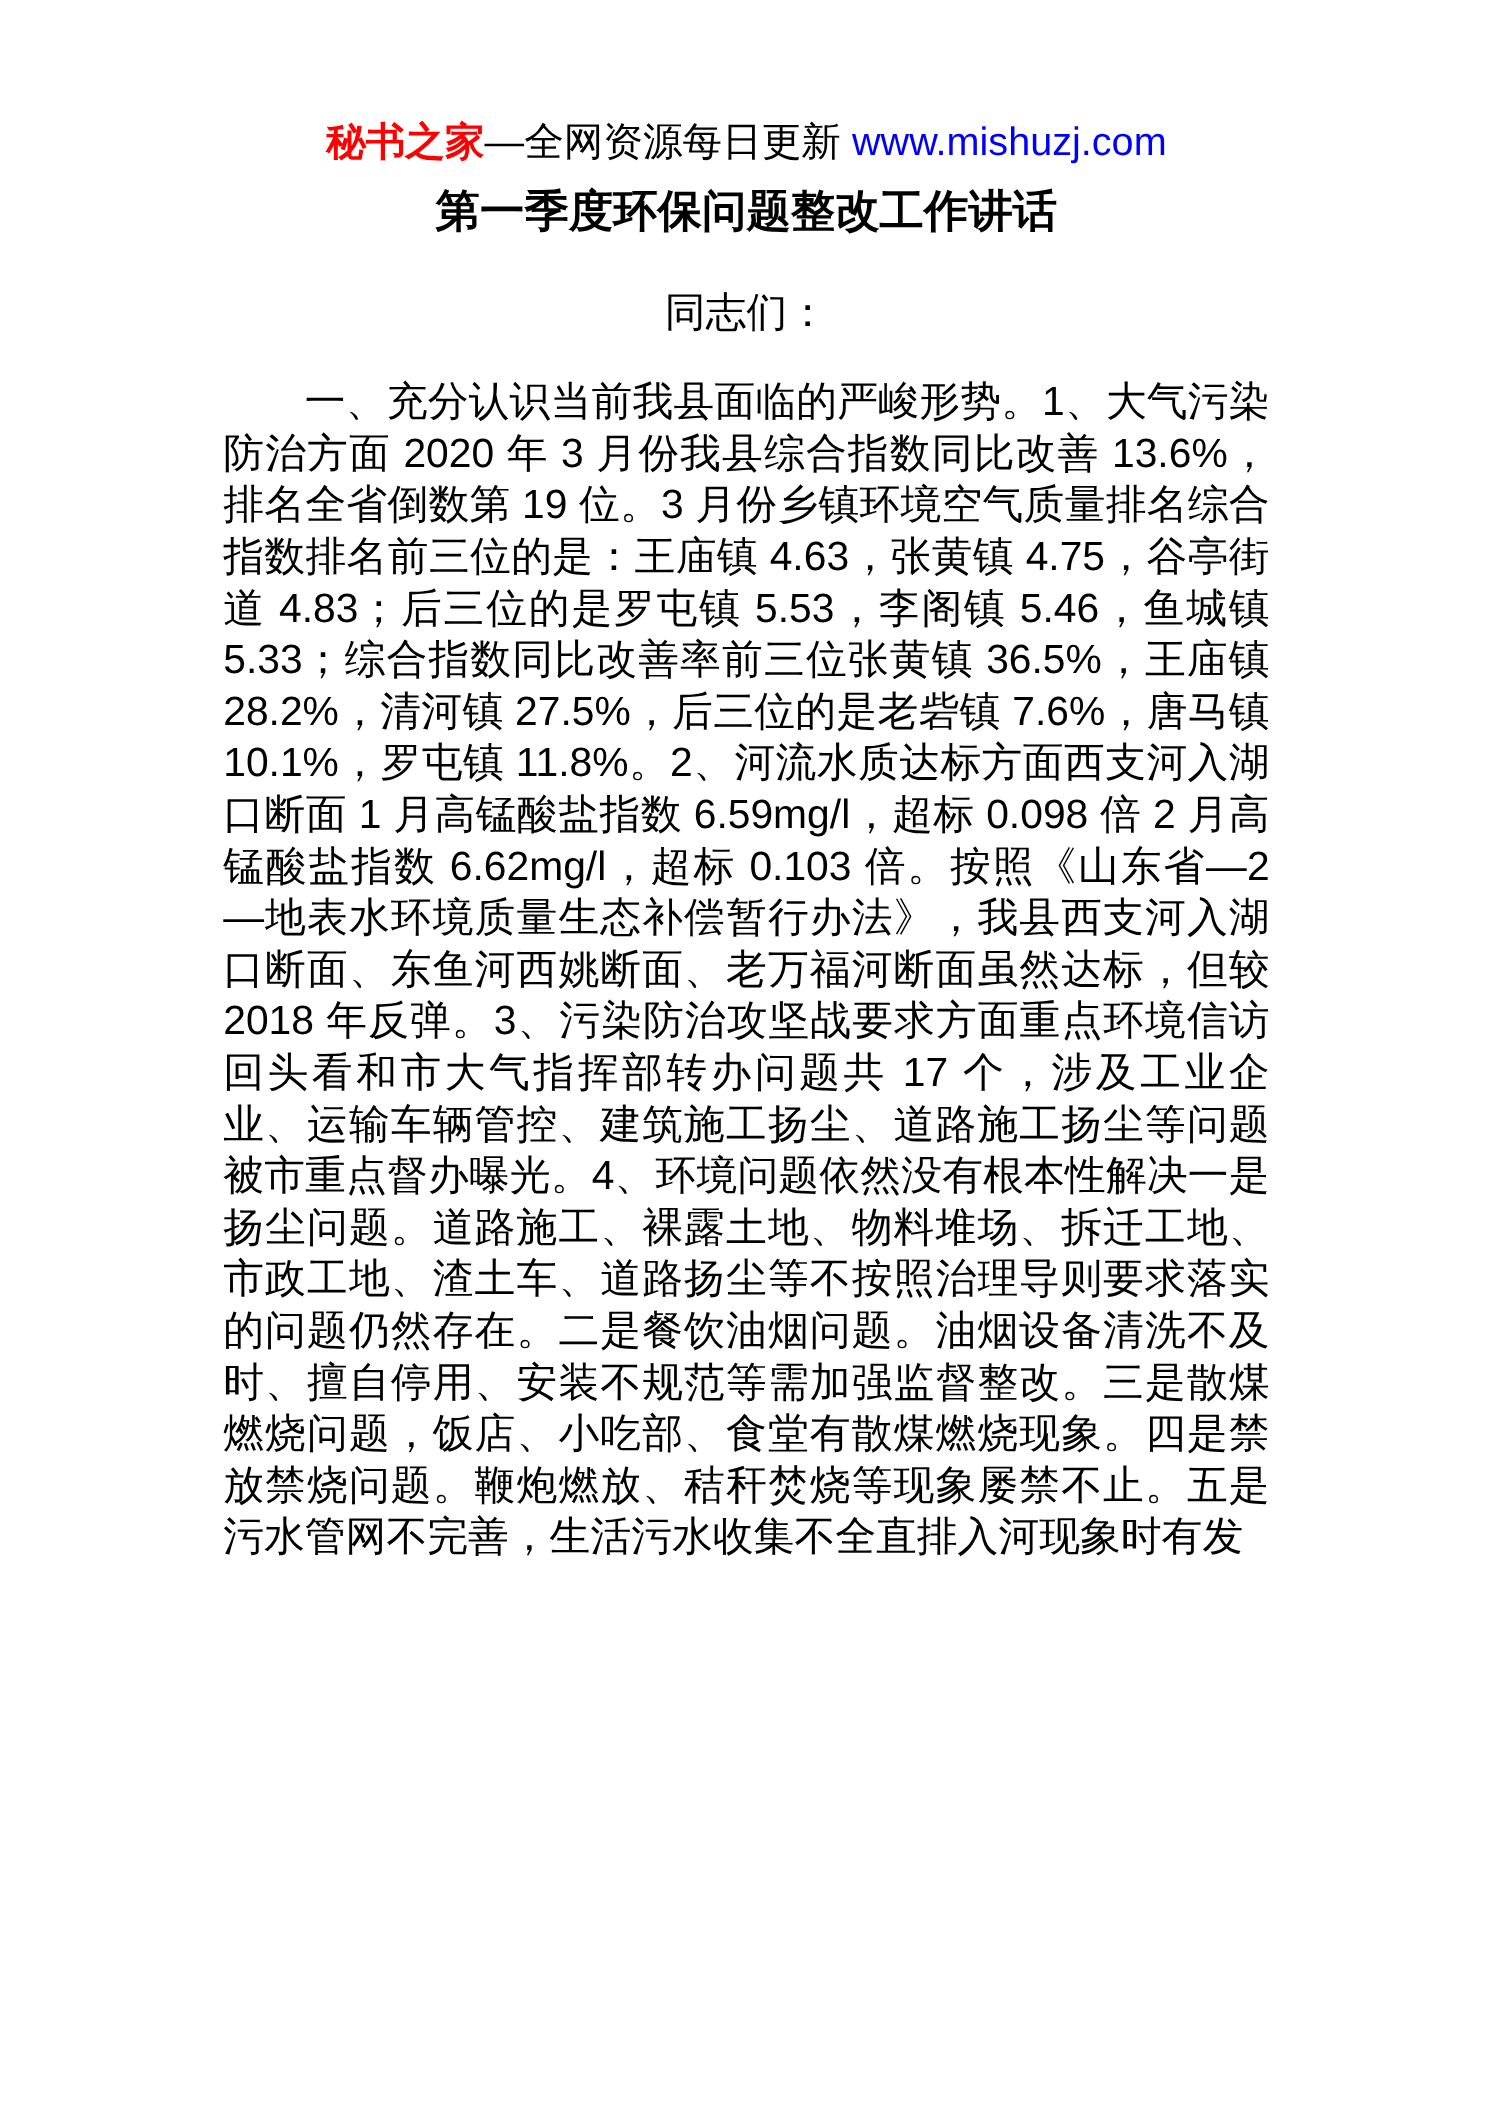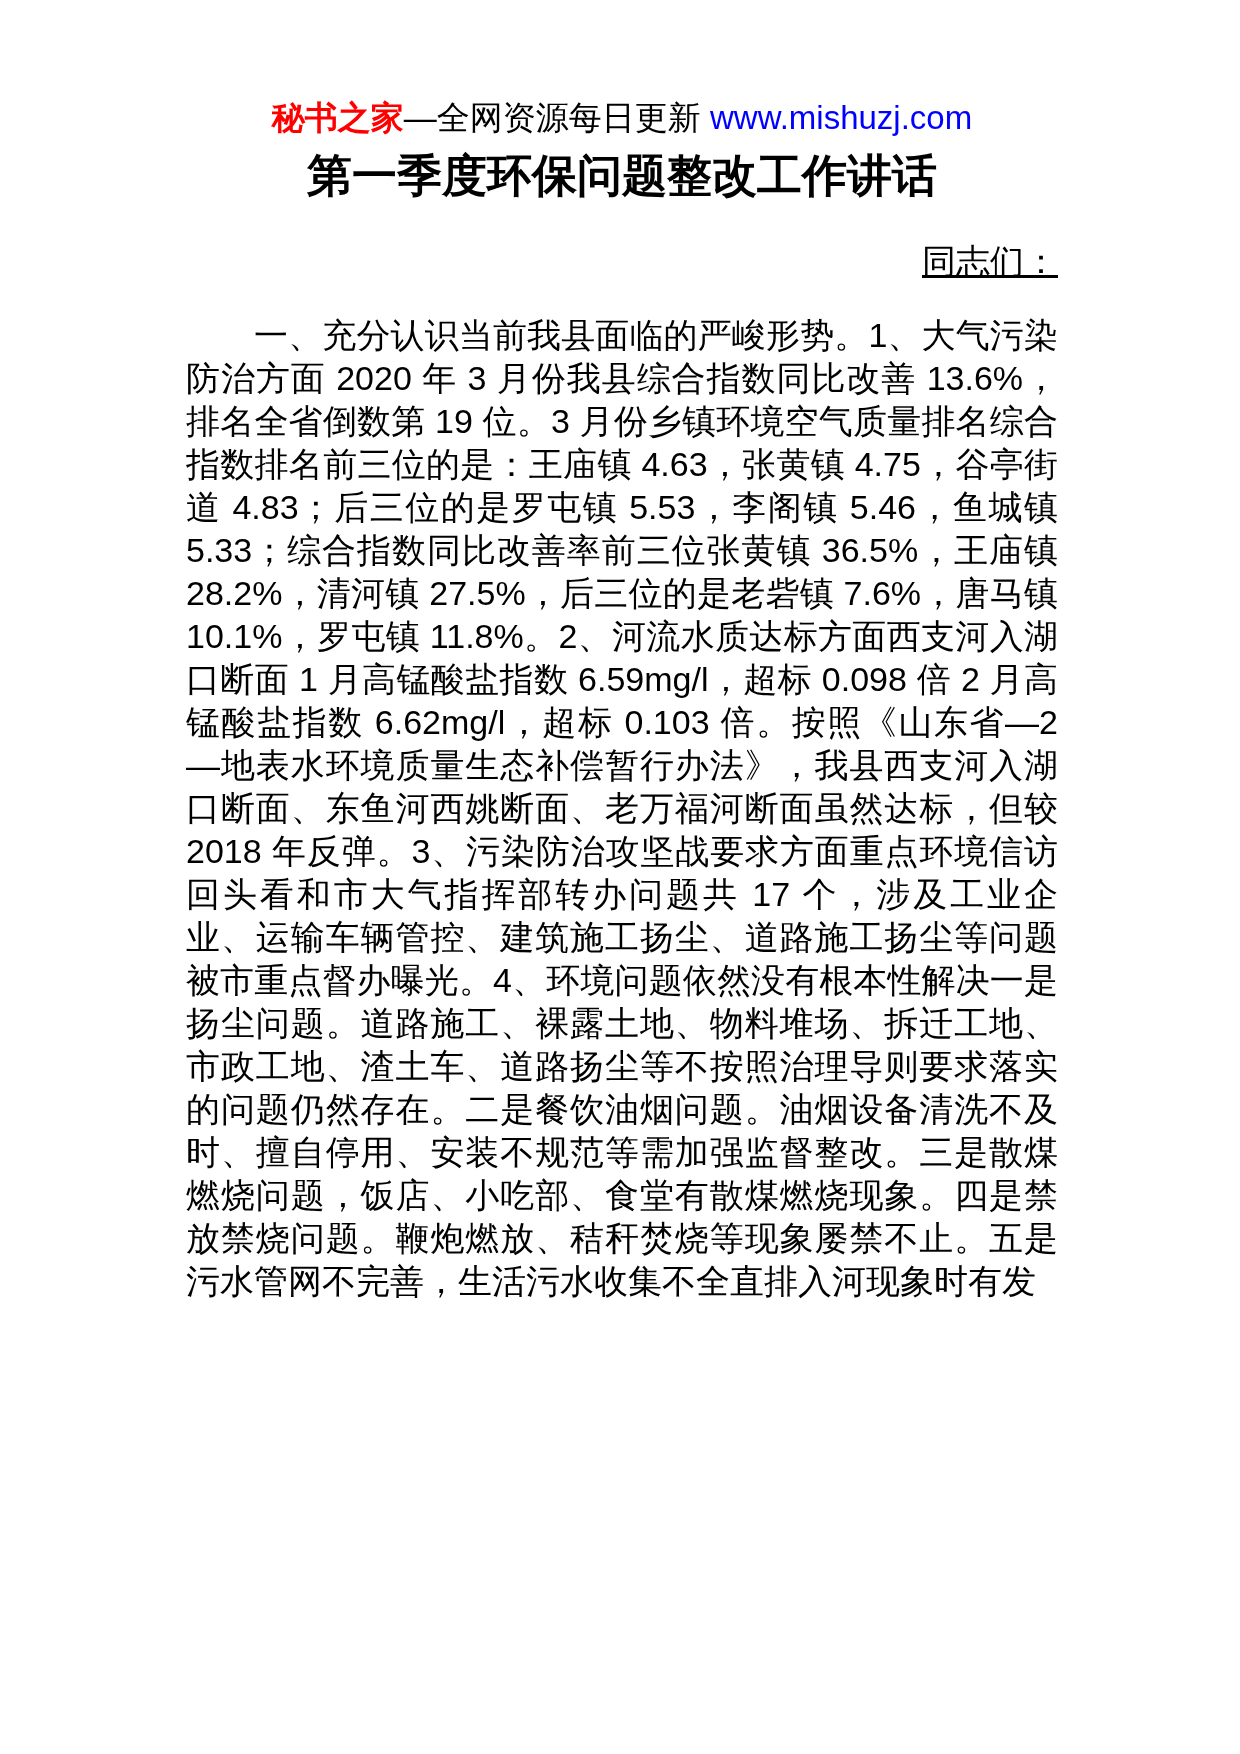--- a/index.html
+++ b/index.html
@@ -32,36 +32,35 @@
   }
   .separator {
     color: #000000;
   }
   .url {
     color: #0000ff;
   }
   .doc-title {
     margin: 6px 0 34px 0;
     text-align: center;
-    font-size: 45px;
+    font-size: 37px;
     font-weight: bold;
     line-height: 60px;
     letter-spacing: 0px;
   }
   .para {
     margin: 0 0 31px 0;
     font-size: 34px;
     line-height: 43px;
     text-align: justify;
     text-indent: 2em;
   }
   .salutation {
     text-indent: 0;
-    text-align: right;
-    text-decoration: underline;
+    text-align: center;
   }
 </style>
 </head>
 <body>
 
 <div class="page">
 
   <div class="header-line">
     <span class="brand">秘书之家</span><span class="separator">—全网资源每日更新 </span><span class="url">www.mishuzj.com</span>
   </div>

